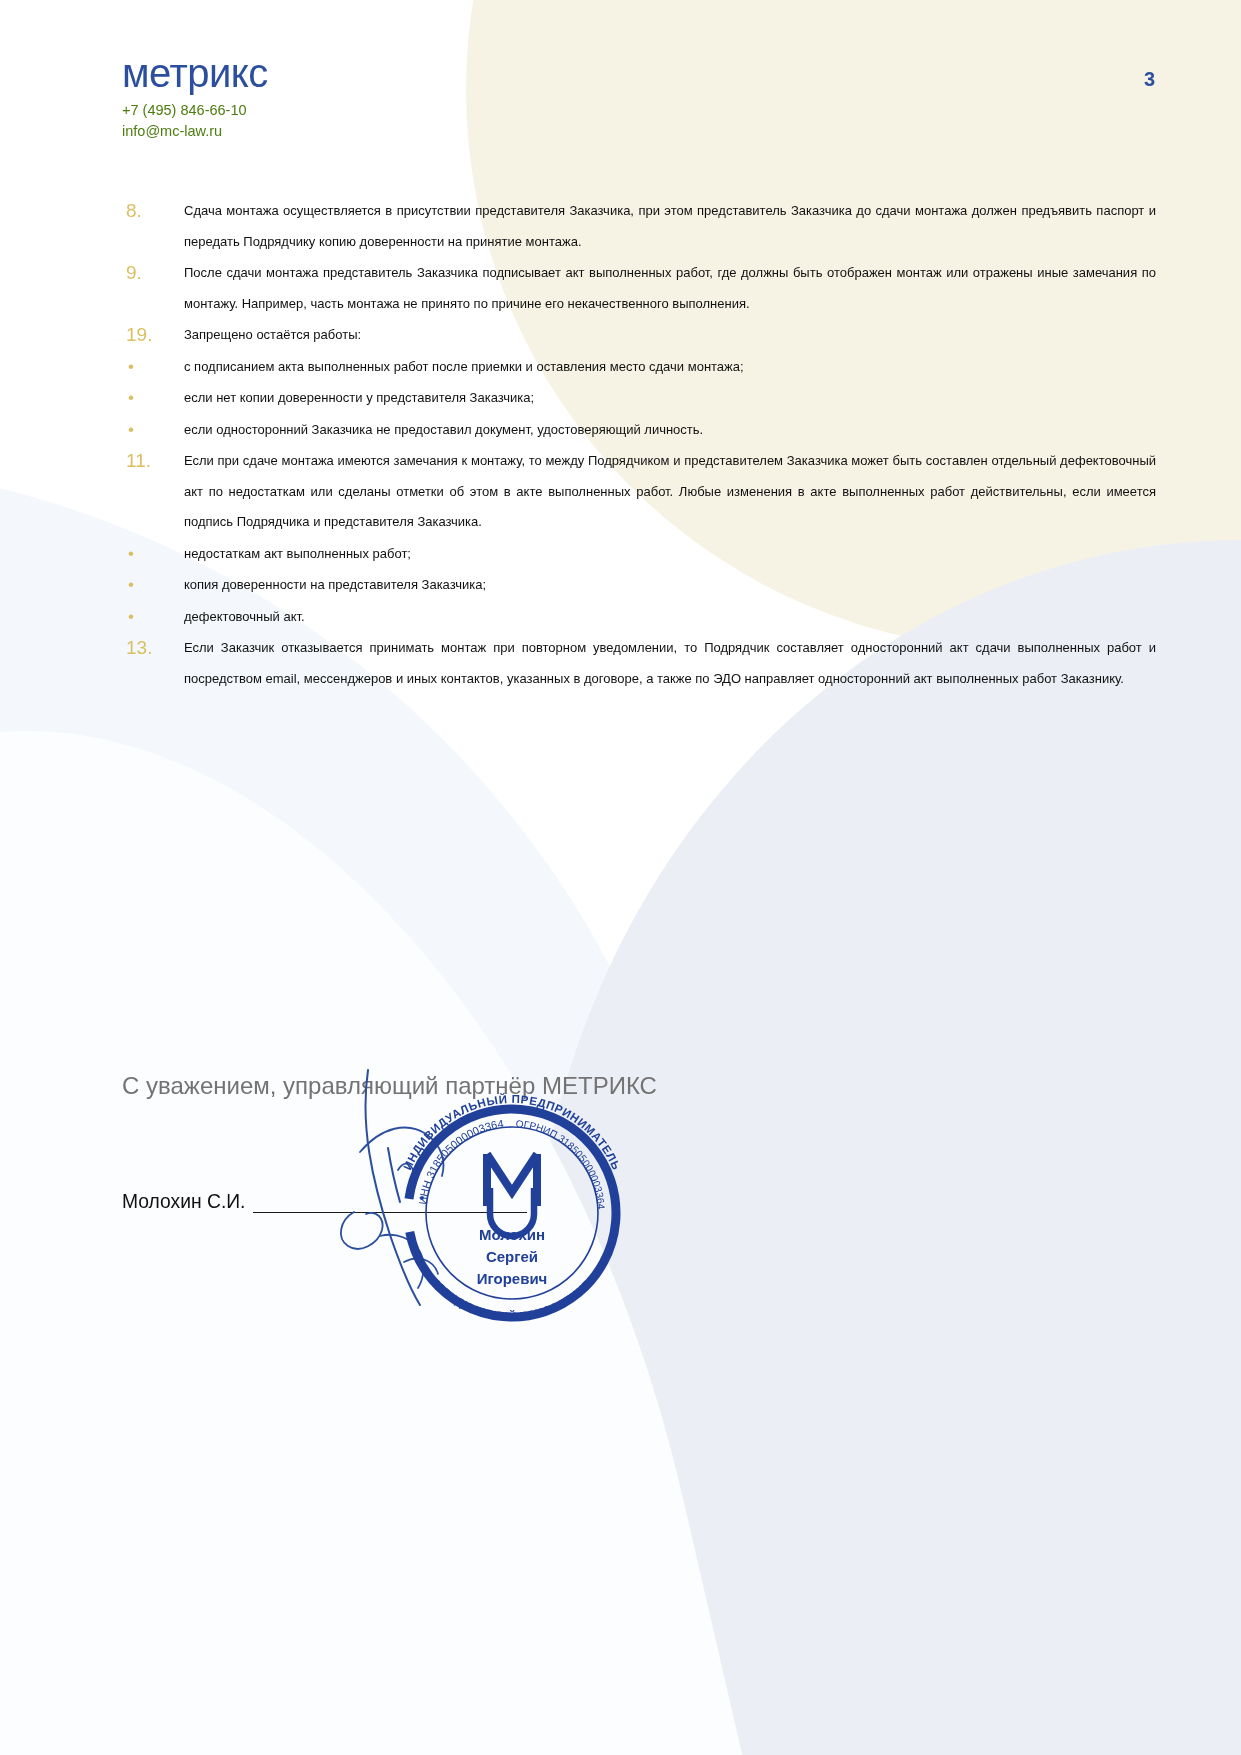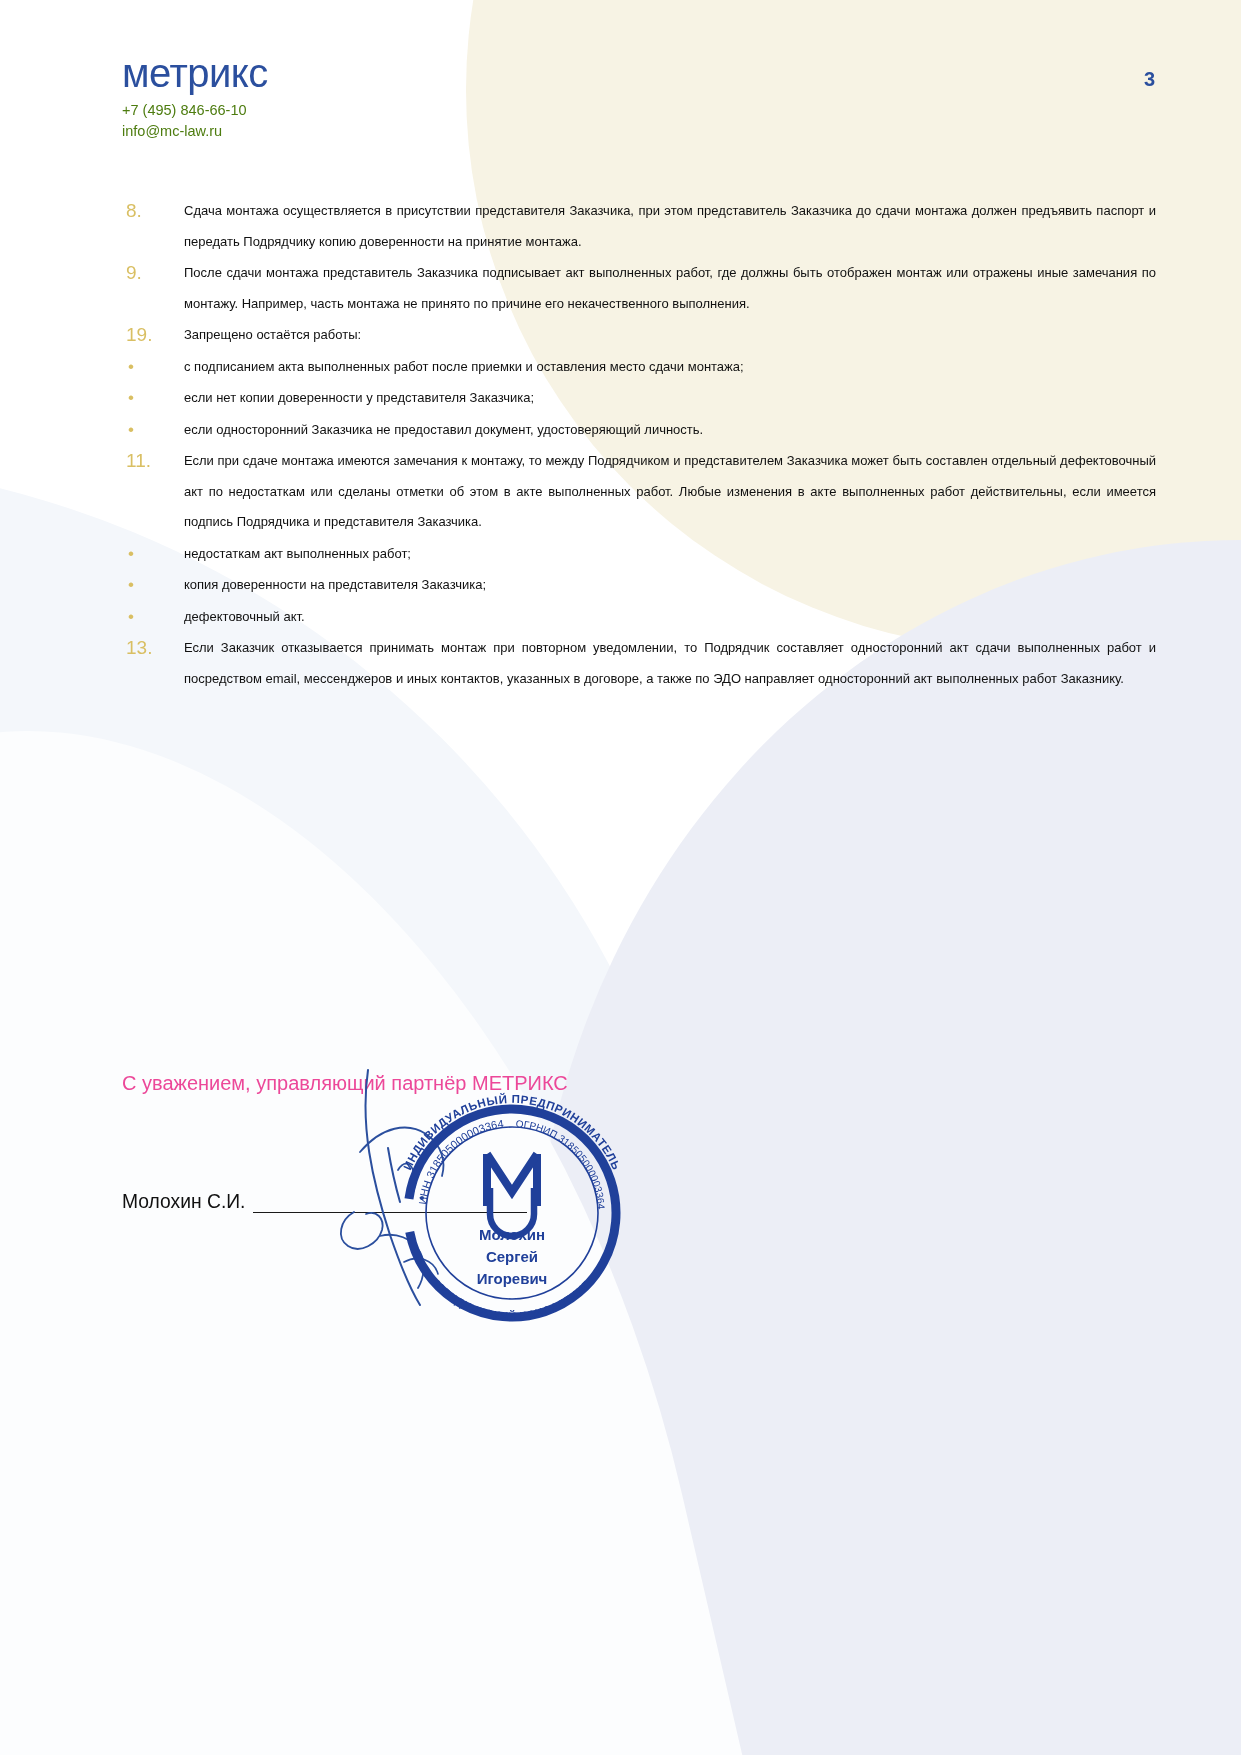--- a/index.html
+++ b/index.html
@@ -128,22 +128,22 @@
     color: #111111;
     text-align: justify;
     text-justify: inter-word;
   }
 
   
   .closing {
     position: absolute;
     top: 1072px;
     left: 122px;
-    font-size: 20px;
-    color: #ec4899;
+    font-size: 24px;
+    color: #737373;
   }
   .sign-row {
     position: absolute;
     top: 1182px;
     left: 122px;
     display: flex;
     align-items: flex-end;
     font-size: 19.3px;
     color: #111111;
     margin-top: 9px;

